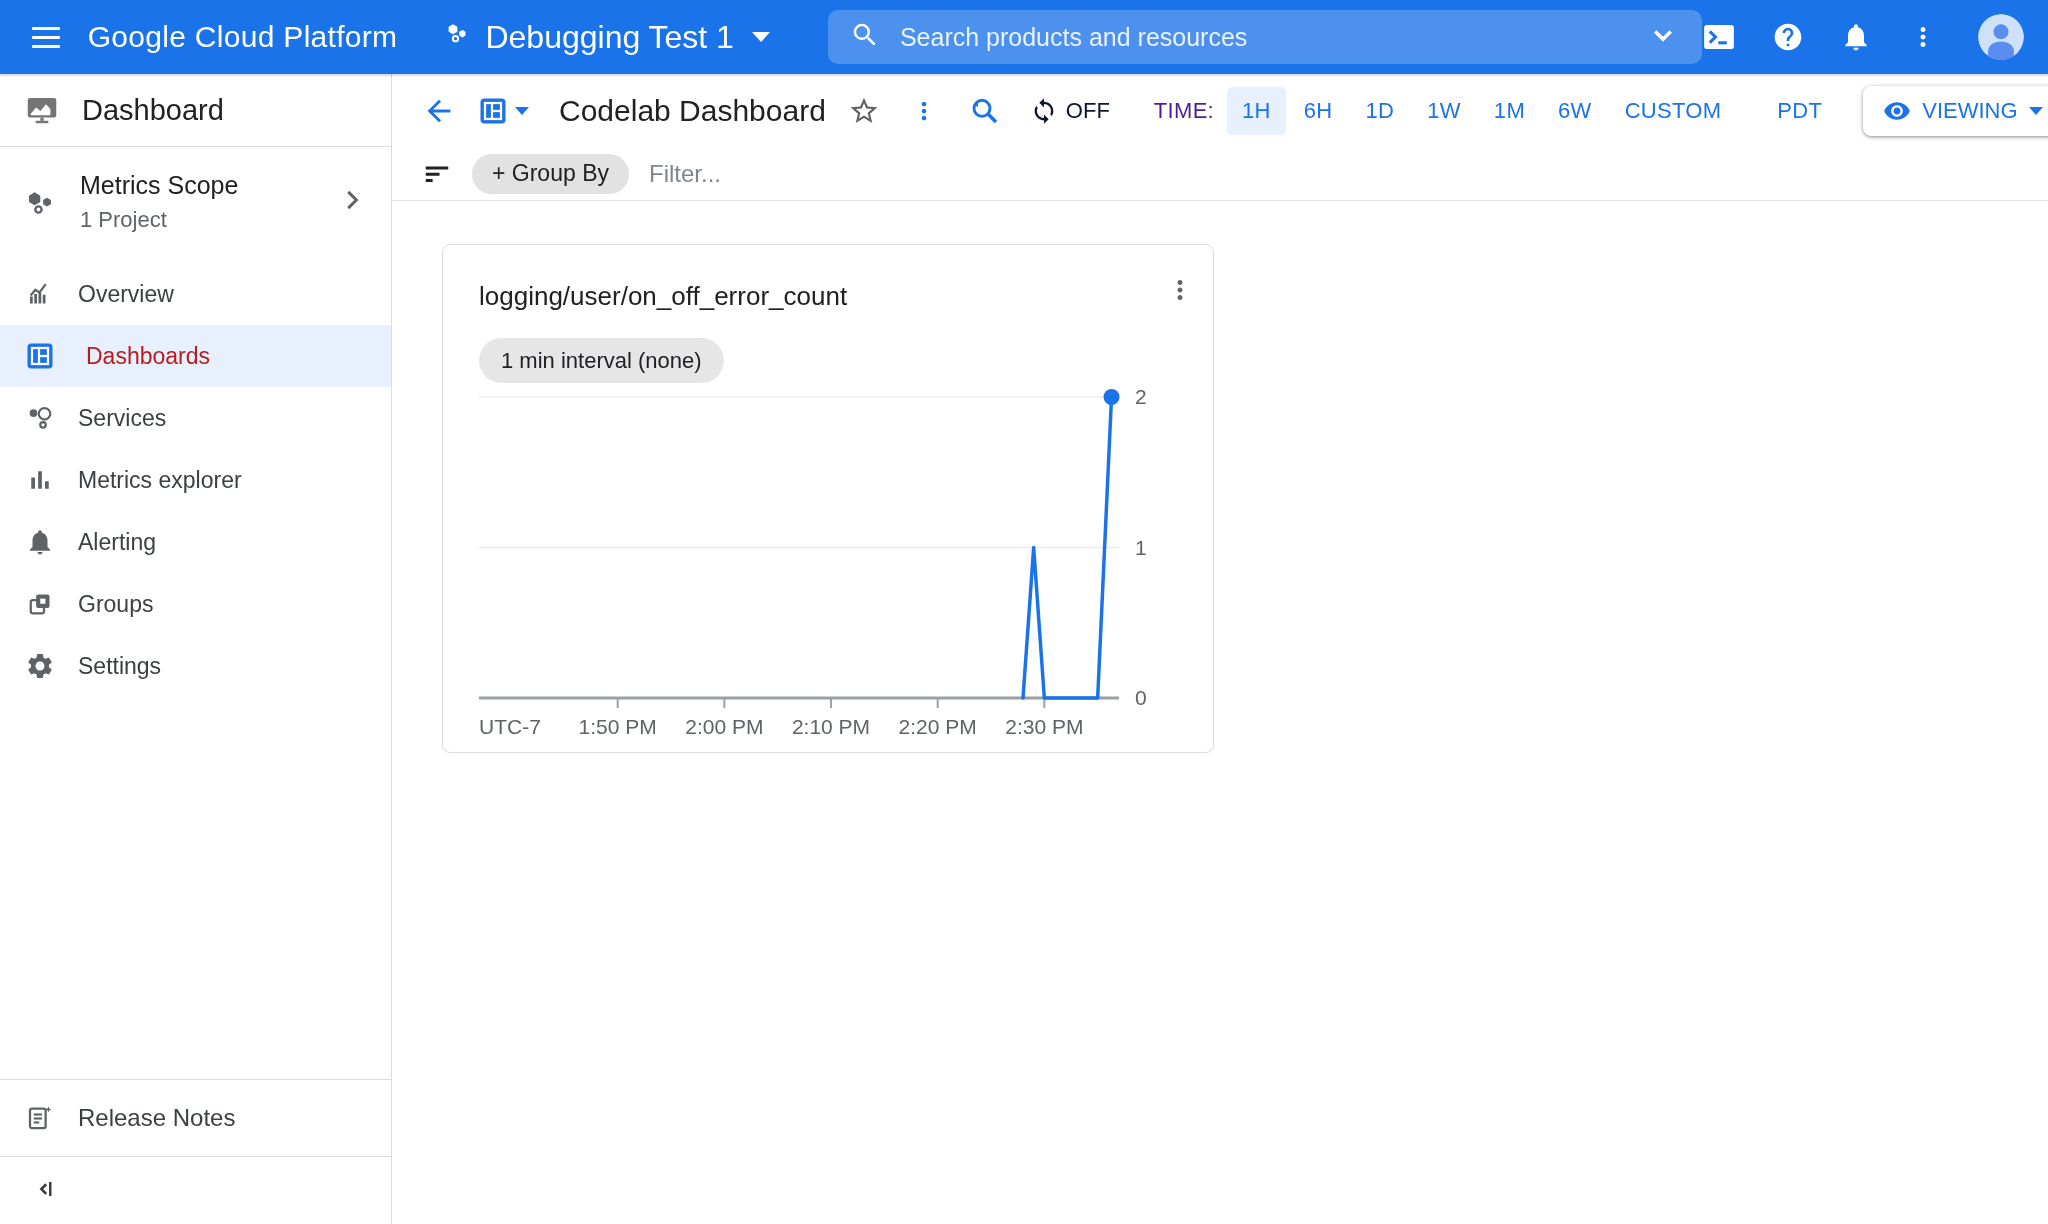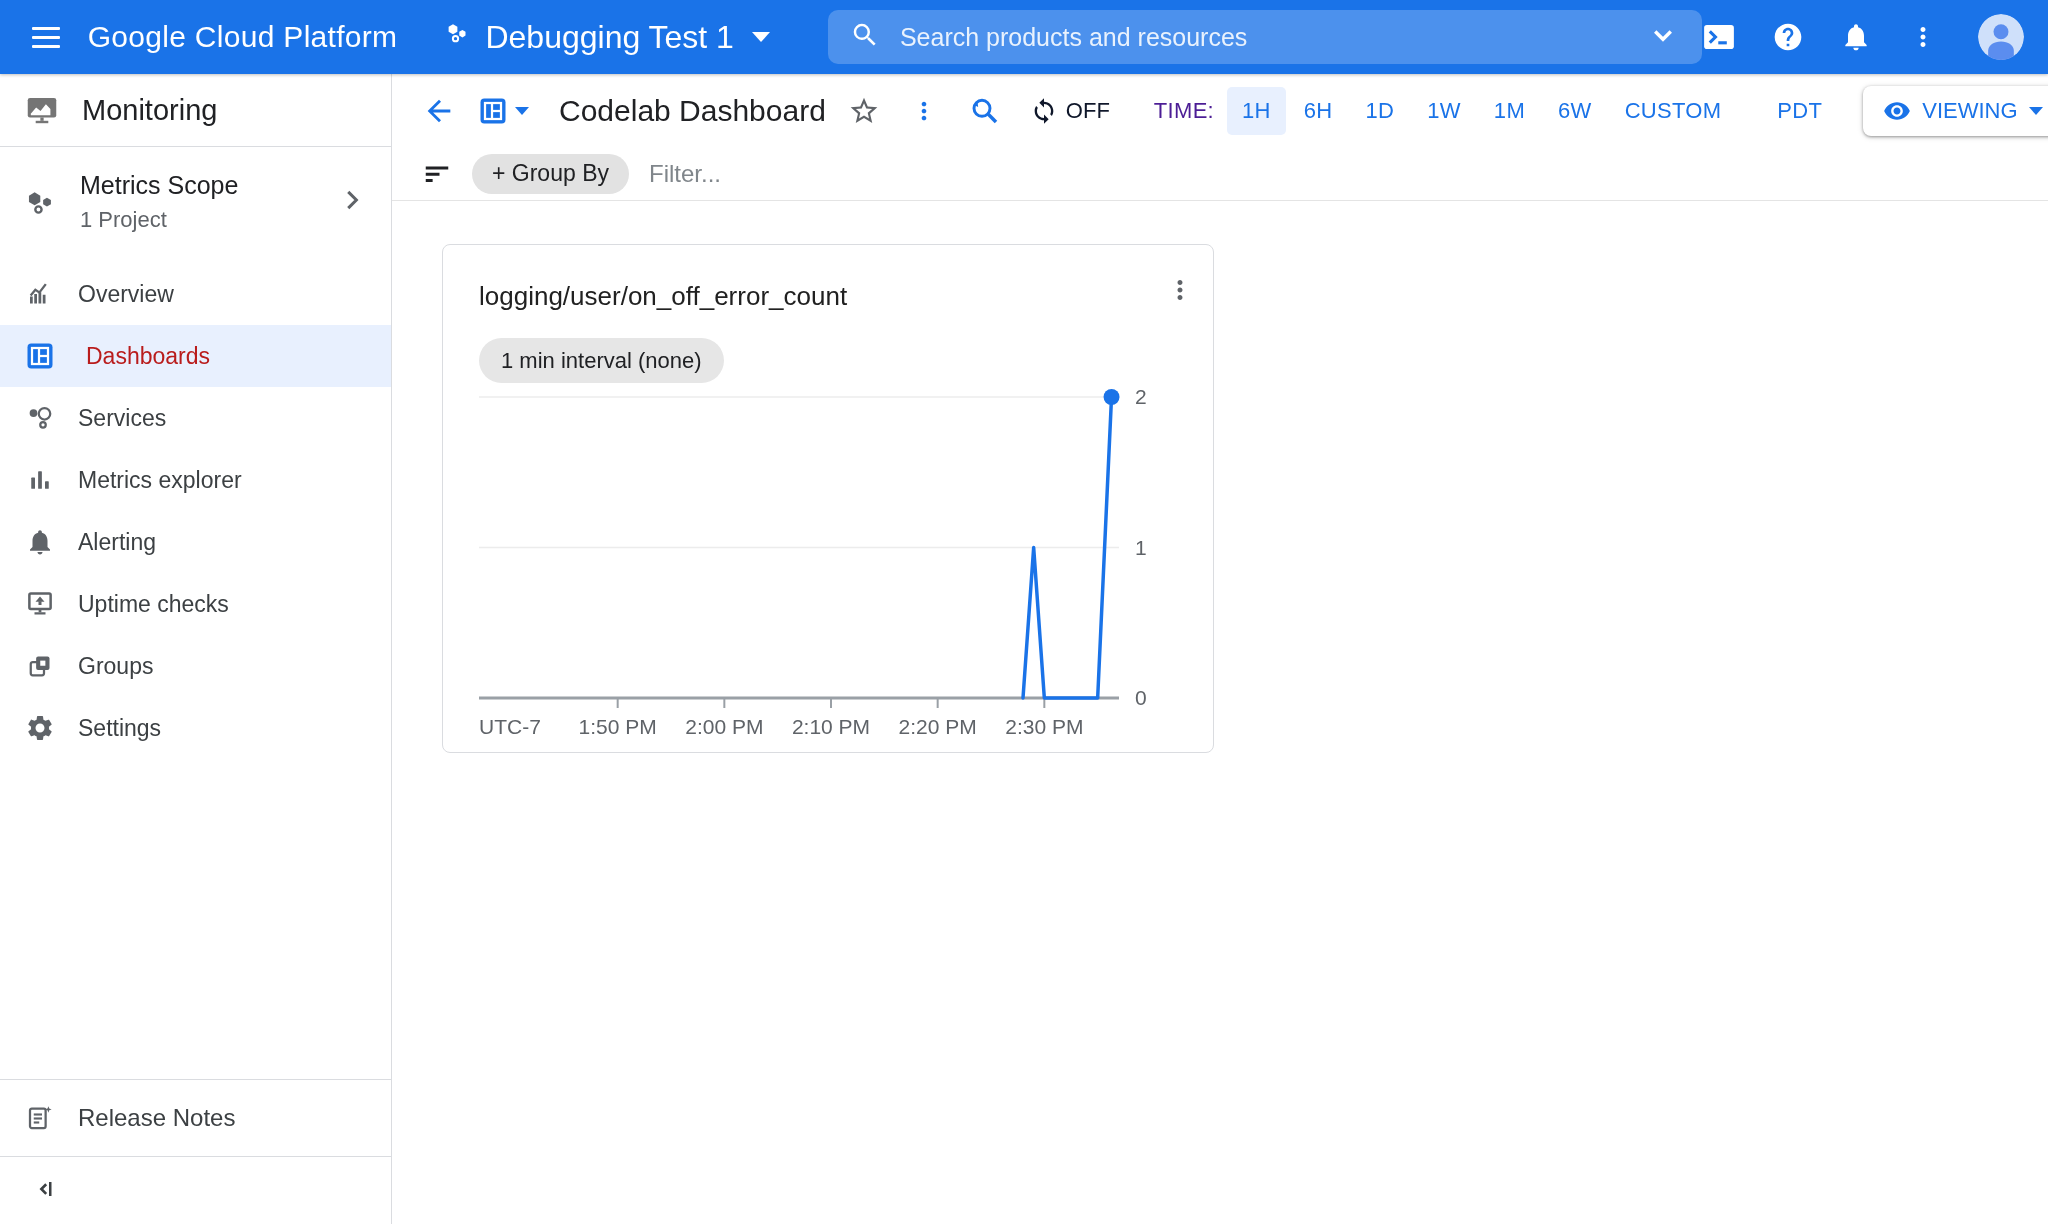--- a/index.html
+++ b/index.html
@@ -168,21 +168,21 @@
     <div class="sidebar">
       <div class="sb-head">
         <span class="nav-icon" style="width:36px;height:36px;color:#757575;">
           <svg width="36" height="36" viewBox="0 0 24 24" fill="currentColor">
               <rect x="2.5" y="4" width="19" height="13" rx="1.5"></rect>
               <path d="M4.5 14.5l3.6-4.2 2.9 2.4 3.6-4.6 3 3.2v4.2h-13z" fill="#fff"></path>
               <rect x="10.9" y="17" width="2.2" height="2.2"></rect>
               <rect x="7.8" y="19.2" width="8.4" height="1.6"></rect>
             </svg>
         </span>
-        <span class="title">Monitoring</span>
+        <span class="title">Dashboard</span>
       </div>
 
       <div class="scope">
         <span class="nav-icon" style="width:34px;height:34px;">
           <svg width="34" height="34" viewBox="0 0 24 24" fill="currentColor">
               <polygon points="3.5,7.5 7.5,5.2 11.5,7.5 11.5,12 7.5,14.3 3.5,12"></polygon>
               <polygon points="13.5,10.5 16.2,9 19,10.5 19,13.6 16.2,15.1 13.5,13.6"></polygon>
               <circle cx="10.2" cy="17.3" r="2.2" fill="none" stroke="currentColor" stroke-width="1.7"></circle>
             </svg>
         </span>
@@ -240,32 +240,20 @@
           </span>
           <span class="nav-label">Metrics explorer</span>
         </div>
         <div class="nav-item">
           <span class="nav-icon">
             <svg width="30" height="30" viewBox="0 0 24 24" fill="currentColor">
                 <path d="M12 22c1.1 0 2-.9 2-2h-4c0 1.1.9 2 2 2zm6-6v-5c0-3.07-1.63-5.64-4.5-6.32V4c0-.83-.67-1.5-1.5-1.5s-1.5.67-1.5 1.5v.68C7.64 5.36 6 7.93 6 11v5l-2 2v1h16v-1l-2-2z"></path>
               </svg>
           </span>
           <span class="nav-label">Alerting</span>
-        </div>
-        <div class="nav-item">
-          <span class="nav-icon">
-            <svg width="30" height="30" viewBox="0 0 24 24" fill="currentColor">
-                <rect x="3.5" y="3.5" width="17" height="12.5" rx="1.2" fill="none" stroke="currentColor" stroke-width="2"></rect>
-                <path d="M12 6l3.6 4.2H8.4z"></path>
-                <rect x="10.8" y="9.8" width="2.4" height="3"></rect>
-                <rect x="10.9" y="16" width="2.2" height="2.6"></rect>
-                <rect x="7.6" y="18.6" width="8.8" height="1.8"></rect>
-              </svg>
-          </span>
-          <span class="nav-label">Uptime checks</span>
         </div>
         <div class="nav-item">
           <span class="nav-icon">
             <svg width="30" height="30" viewBox="0 0 24 24">
                 <rect x="4.6" y="8.8" width="10.6" height="10.6" rx="1.6" fill="none" stroke="currentColor" stroke-width="1.8"></rect>
                 <rect x="8.9" y="4.4" width="10.7" height="10.7" rx="1.6" fill="currentColor"></rect>
                 <rect x="12.2" y="7.7" width="4.1" height="4.1" fill="#fff"></rect>
               </svg>
           </span>
           <span class="nav-label">Groups</span>

